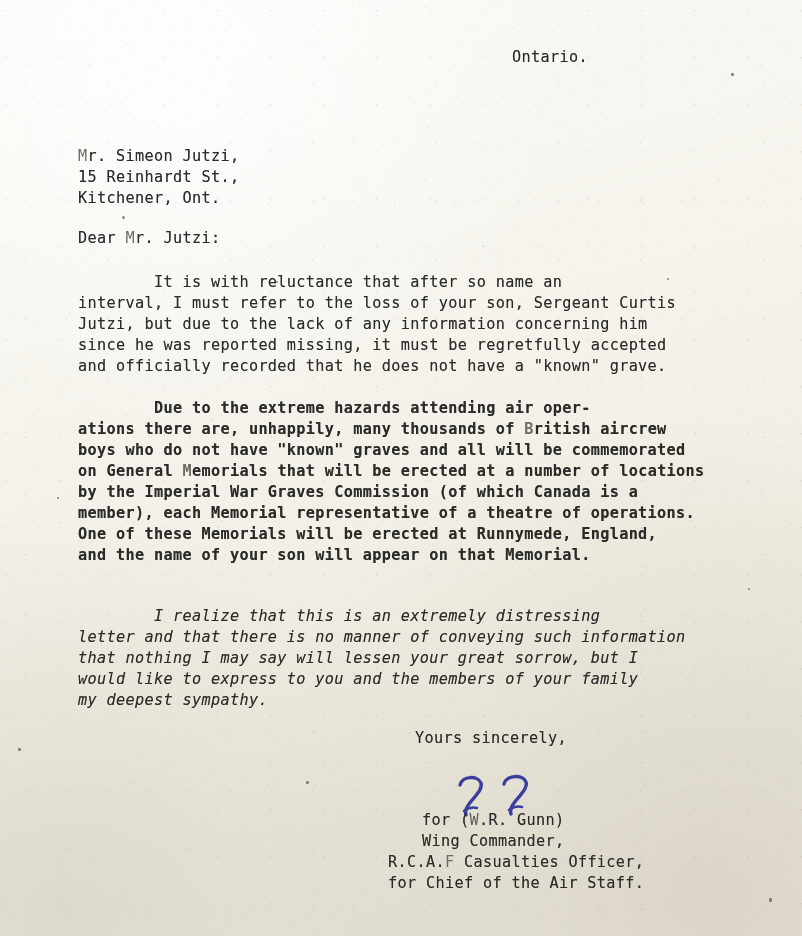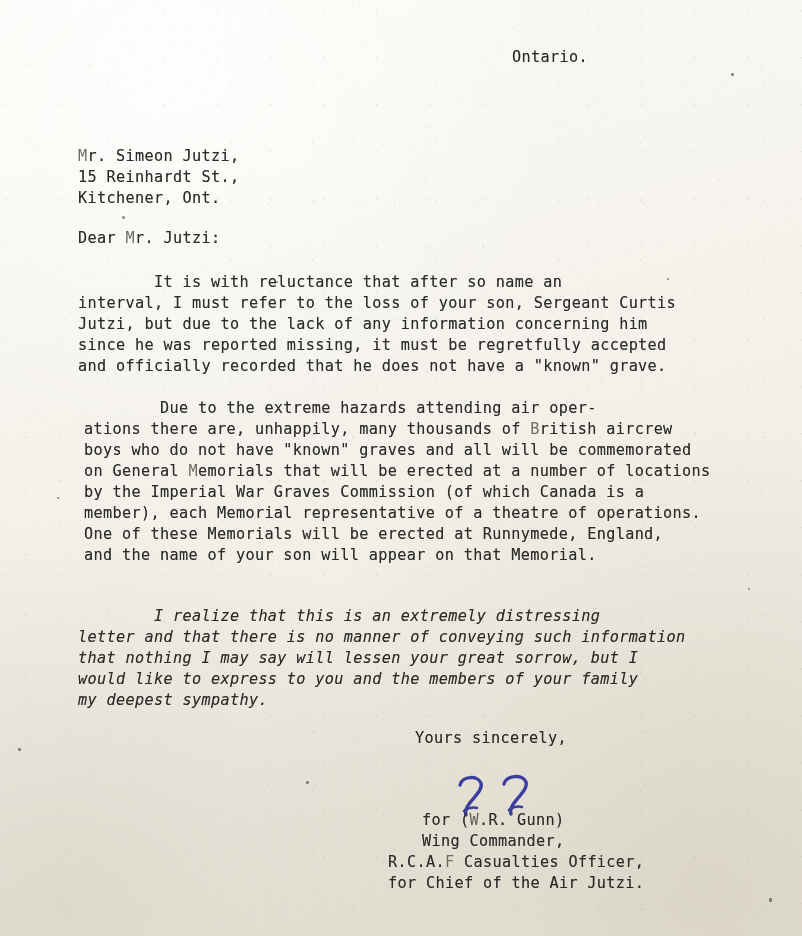--- a/index.html
+++ b/index.html
@@ -57,21 +57,21 @@
   .blk .tx { position: static; display: block; }
 
   #header-block      { top: 47px;  left: 0; width: 698px; text-align: right; padding-right: 52px; box-sizing: border-box; }
   #header-block .tx  { text-align: right; }
   #line-place        { padding-right: 58px; }
 
   #address-block     { top: 146px; left: 78px; }
   #salutation-block  { top: 228px; left: 78px; }
 
   #para-1 { top: 272px; left: 78px; }
-  #para-2 { top: 398px; left: 84px; }
+  #para-2 { top: 398px; left: 78px; font-weight: bold; }
   #para-3 { top: 606px; left: 78px; font-style: italic; }
 
   #closing-block     { top: 728px; left: 415px; }
   #signature-block   { top: 810px; left: 388px; }
 
   
   .faint  { color: #5e5d56; text-shadow: none; }
   .faint2 { color: #6e6c63; text-shadow: none; }
 
   
@@ -154,16 +154,16 @@
       <path d="M12 39 C16 36, 21 35, 25 36" stroke-width="2.6"></path>
       <path d="M52 12 C54 3, 71 2, 74 10 C76 17, 67 24, 62 31 C59 35, 58 39, 59 42" stroke-width="3.4"></path>
       <path d="M57 38 C61 35, 66 34, 70 35" stroke-width="2.6"></path>
     </g>
   </svg>
 
   <div class="blk" id="signature-block">
     <div class="tx" style="padding-left:34px;">for (<span class="faint">W</span>.R. Gunn)</div>
     <div class="tx" style="padding-left:34px;">Wing Commander,</div>
     <div class="tx">R.C.A.<span class="faint2">F</span> Casualties Officer,</div>
-    <div class="tx">for Chief of the Air Jutzi.</div>
+    <div class="tx">for Chief of the Air Staff.</div>
   </div>
 
 </div>
 
 </body></html>

